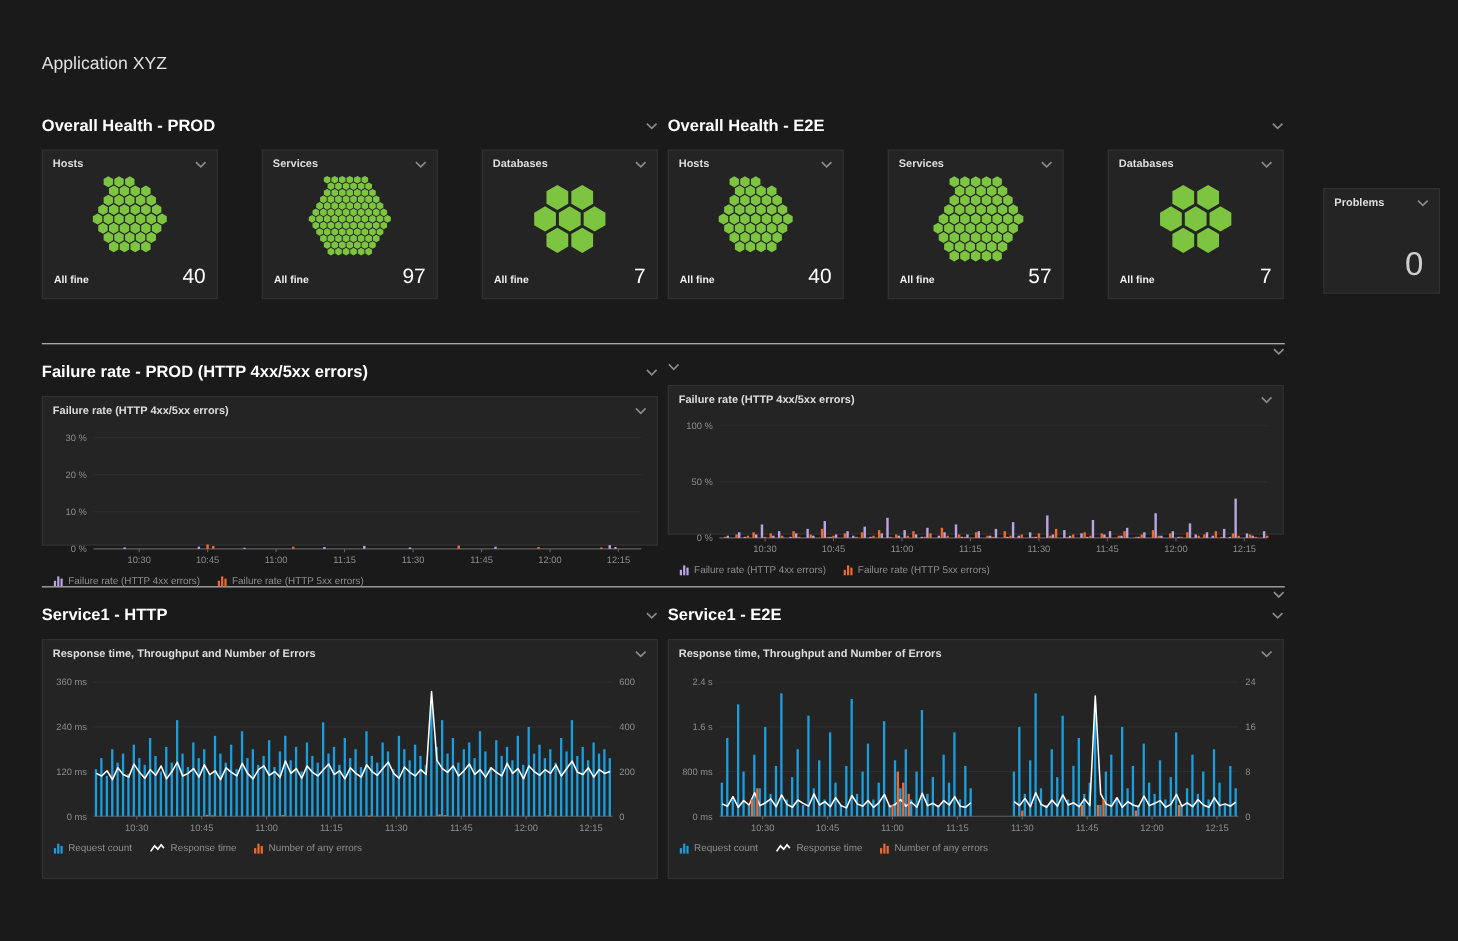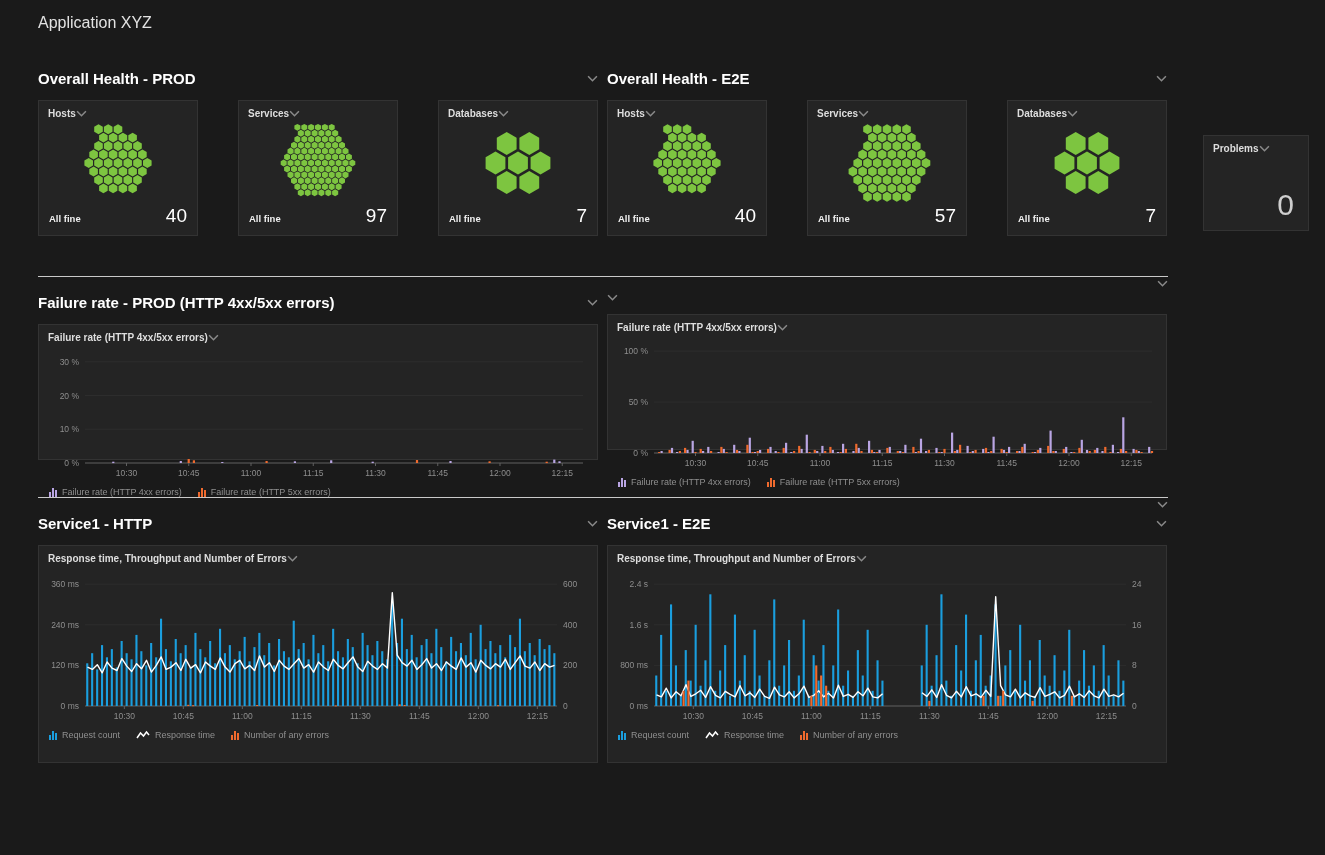--- a/index.html
+++ b/index.html
@@ -1,29 +1,29 @@
 <!DOCTYPE html>
 <html><head>
 <meta charset="utf-8">
 <style>
   html,body{margin:0;padding:0;background:#1a1a1a;font-family:"Liberation Sans",sans-serif;color:#e8e8e8;}
   body{width:1325px;height:855px;overflow:hidden;}
-  .page{padding:8px 15px 0 38px;box-sizing:border-box;}
+  .page{padding:8px 15px 0 38px;box-sizing:border-box;margin-top:36px;}
   h1{font-size:16px;font-weight:400;color:#e2e2e2;margin:6px 0 38px 0;}
   .sec-head{display:flex;justify-content:space-between;align-items:center;margin:0 0 13px 0;}
   .sec-head h2{font-size:15px;font-weight:700;color:#ffffff;margin:0;}
   .chev{width:11px;height:7px;flex:none;cursor:pointer;}
   .chev path{stroke:#8a8a8a;stroke-width:1.4;fill:none;}
   .health-row{display:flex;align-items:flex-start;}
   .health-col{width:560px;}
   .health-col.e2e{margin-left:9px;}
   .tiles{display:flex;gap:40px;}
   .tile{background:#242424;border:1px solid #333333;box-sizing:border-box;}
   .health-tile{width:160px;height:136px;display:flex;flex-direction:column;cursor:pointer;}
-  .tile-head{display:flex;align-items:center;padding:7px 9px 2px 9px;}
+  .tile-head{display:flex;justify-content:space-between;align-items:center;padding:7px 9px 2px 9px;}
   .tile-title{font-size:10px;font-weight:700;color:#dedede;}
   .hex-wrap{flex:1;display:flex;align-items:center;justify-content:center;}
   .tile-foot{display:flex;justify-content:space-between;align-items:baseline;padding:0 10px 8px 10px;}
   .status{font-size:9.5px;font-weight:700;color:#f0f0f0;}
   .count{font-size:19px;font-weight:400;color:#ffffff;}
   .problems-tile{width:106px;height:96px;margin-left:36px;margin-top:65px;display:flex;flex-direction:column;cursor:pointer;}
   .problems-value{flex:1;display:flex;align-items:flex-end;justify-content:flex-end;padding:0 14px 8px 0;font-size:30px;color:#cfcfcf;}
   .divider-block{width:1130px;margin-top:40px;border-top:1px solid #c9c9c9;}
   .divider-chevron{display:flex;justify-content:flex-end;padding:3px 10px 0 0;}
   .charts-row{display:flex;gap:9px;margin-top:7px;}

